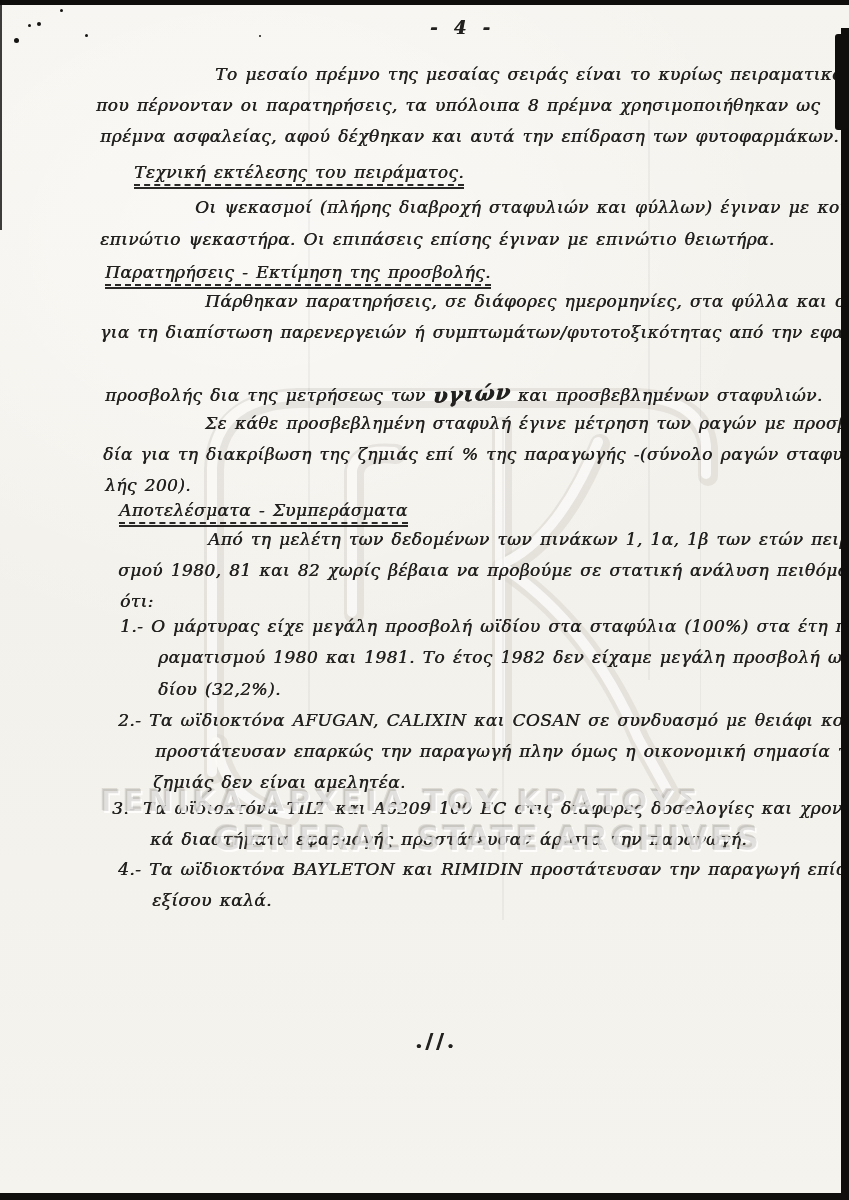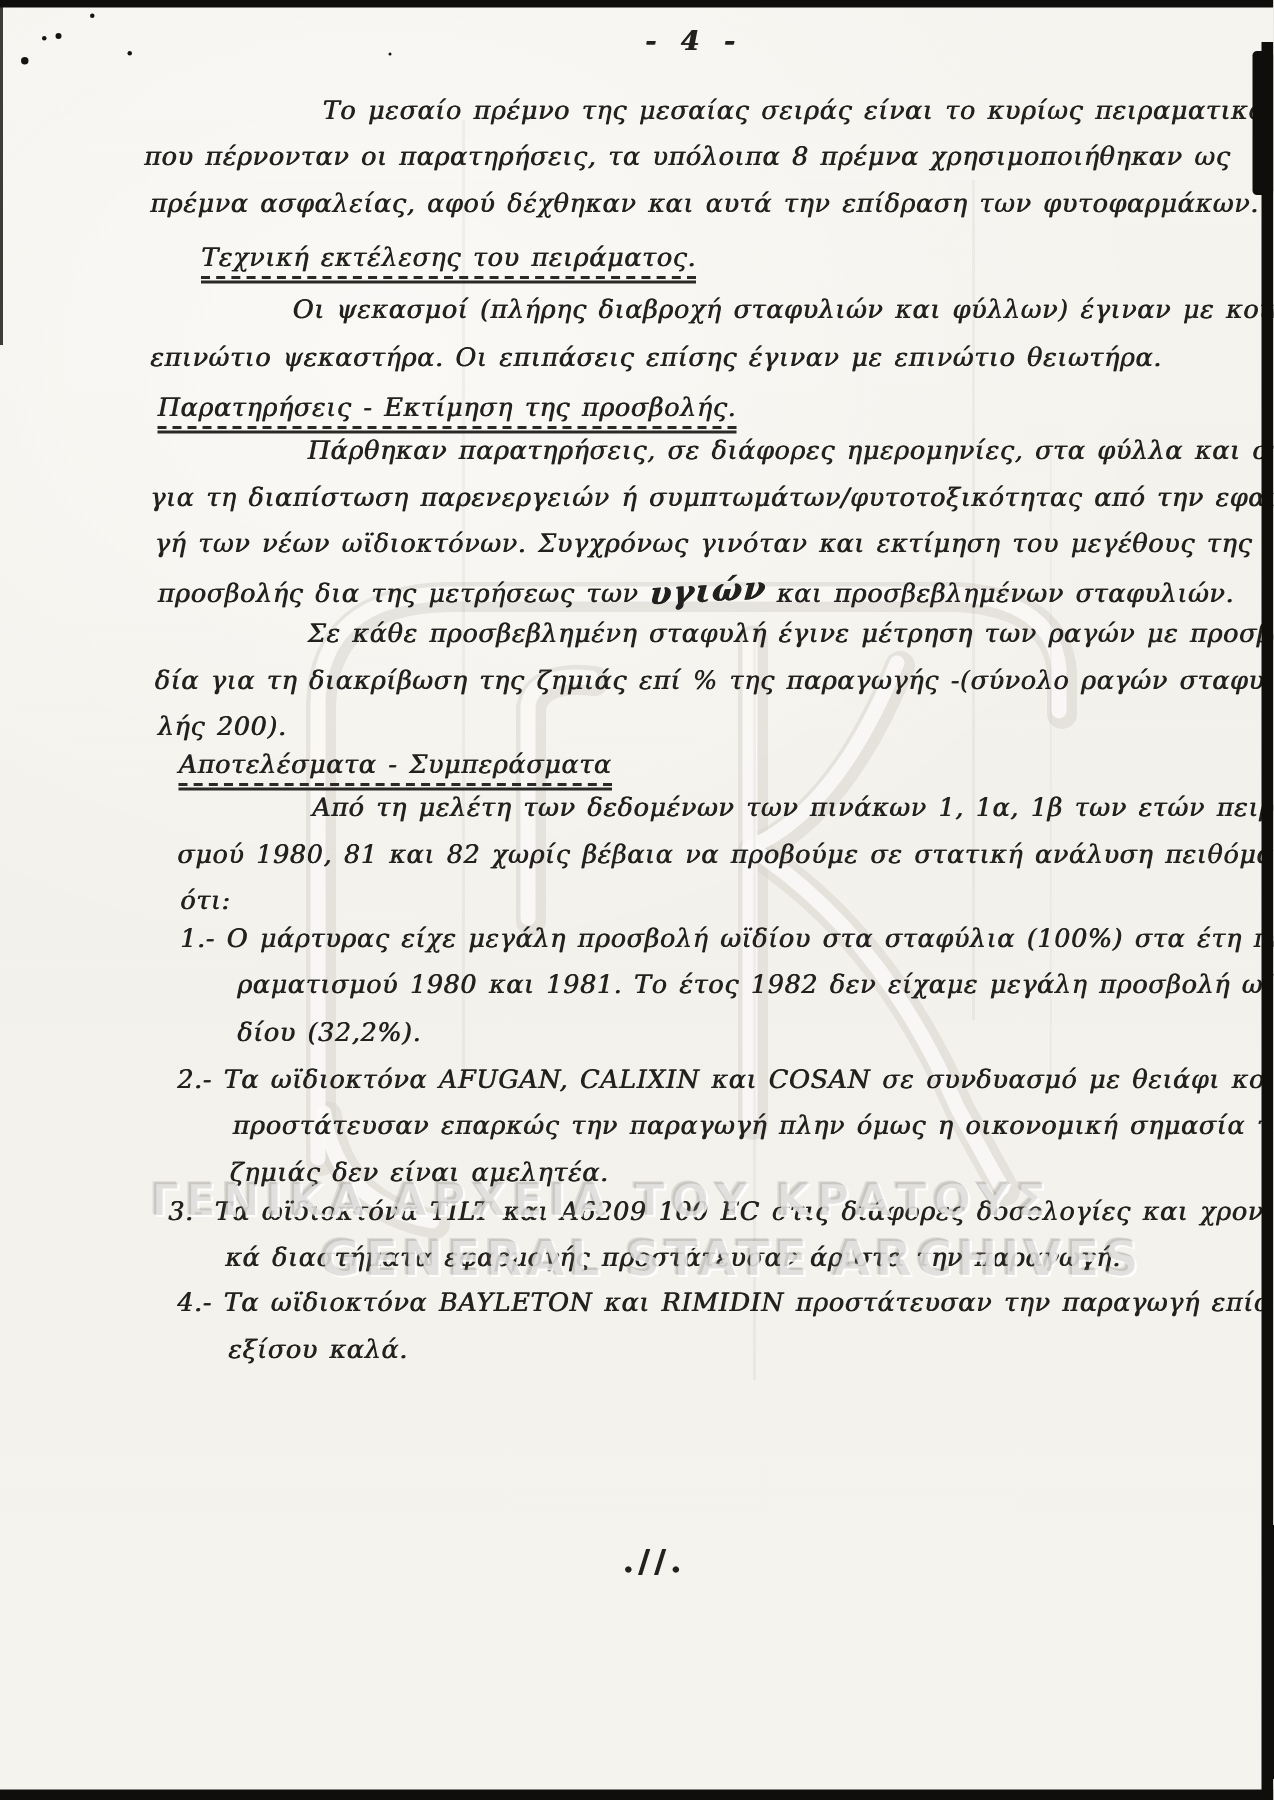--- a/index.html
+++ b/index.html
@@ -89,21 +89,20 @@
 
     <div class="line" style="left:195px;top:196px;">Οι ψεκασμοί (πλήρης διαβροχή σταφυλιών και φύλλων) έγιναν με κοινό</div>
     <div class="line" style="left:100px;top:228px;">επινώτιο ψεκαστήρα. Οι επιπάσεις επίσης έγιναν με επινώτιο θειωτήρα.</div>
 
     <div class="line heading" style="left:105px;top:261px;">
       <span class="hu"><span>Παρατηρήσεις - Εκτίμηση της προσβολής.</span></span>
     </div>
 
     <div class="line" style="left:205px;top:290px;">Πάρθηκαν παρατηρήσεις, σε διάφορες ημερομηνίες, στα φύλλα και σταφύλια</div>
     <div class="line" style="left:100px;top:321px;">για τη διαπίστωση παρενεργειών ή συμπτωμάτων/φυτοτοξικότητας από την εφαρμο-</div>
-    <div class="line" style="left:103px;top:352px;">γή των νέων ωϊδιοκτόνων. Συγχρόνως γινόταν και εκτίμηση του μεγέθους της</div>
     <div class="line" style="left:105px;top:383px;">
       <span>προσβολής δια της μετρήσεως των</span><span class="hand">υγιών</span><span>και προσβεβλημένων σταφυλιών.</span>
     </div>
 
     <div class="line" style="left:205px;top:412px;">Σε κάθε προσβεβλημένη σταφυλή έγινε μέτρηση των ραγών με προσβολή ωϊ-</div>
     <div class="line" style="left:103px;top:443px;">δία για τη διακρίβωση της ζημιάς επί % της παραγωγής -(σύνολο ραγών σταφυ-</div>
     <div class="line" style="left:105px;top:474px;">λής 200).</div>
 
     <div class="line heading" style="left:103px;top:499px;margin-left:16px;">
       <span class="hu"><span>Αποτελέσματα - Συμπεράσματα</span></span>

